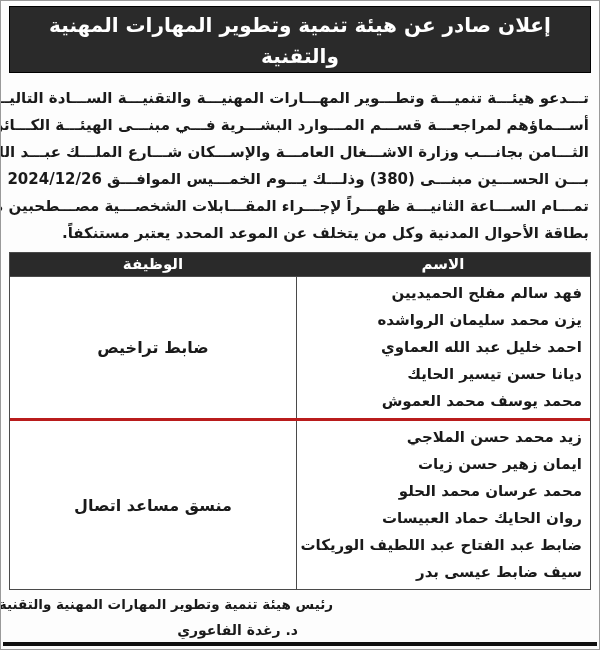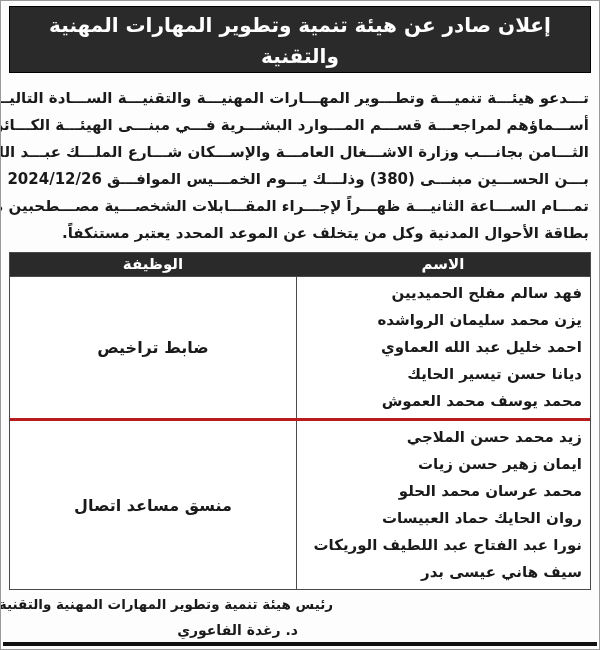--- a/index.html
+++ b/index.html
@@ -157,22 +157,22 @@
       <div class="td job job-col">ضابط تراخيص</div>
     </div>
 
     <div class="trow">
       <div class="td names name-col">
 
       <div class="name">زيد محمد حسن الملاجي</div>
           <div class="name">ايمان زهير حسن زيات</div>
           <div class="name">محمد عرسان محمد الحلو</div>
           <div class="name">روان الحايك حماد العبيسات</div>
-          <div class="name">نورا عبد الفتاح عبد اللطيف الوريكات</div>
-          <div class="name">سيف هاني عيسى بدر</div>
+          <div class="name">ضابط عبد الفتاح عبد اللطيف الوريكات</div>
+          <div class="name">سيف ضابط عيسى بدر</div>
         </div>
       <div class="td job job-col">منسق مساعد اتصال</div>
     </div>
   </div>
 
   <div class="footer">
     <div class="role">رئيس هيئة تنمية وتطوير المهارات المهنية والتقنية</div>
     <div class="sig">د. رغدة الفاعوري</div>
   </div>
 

